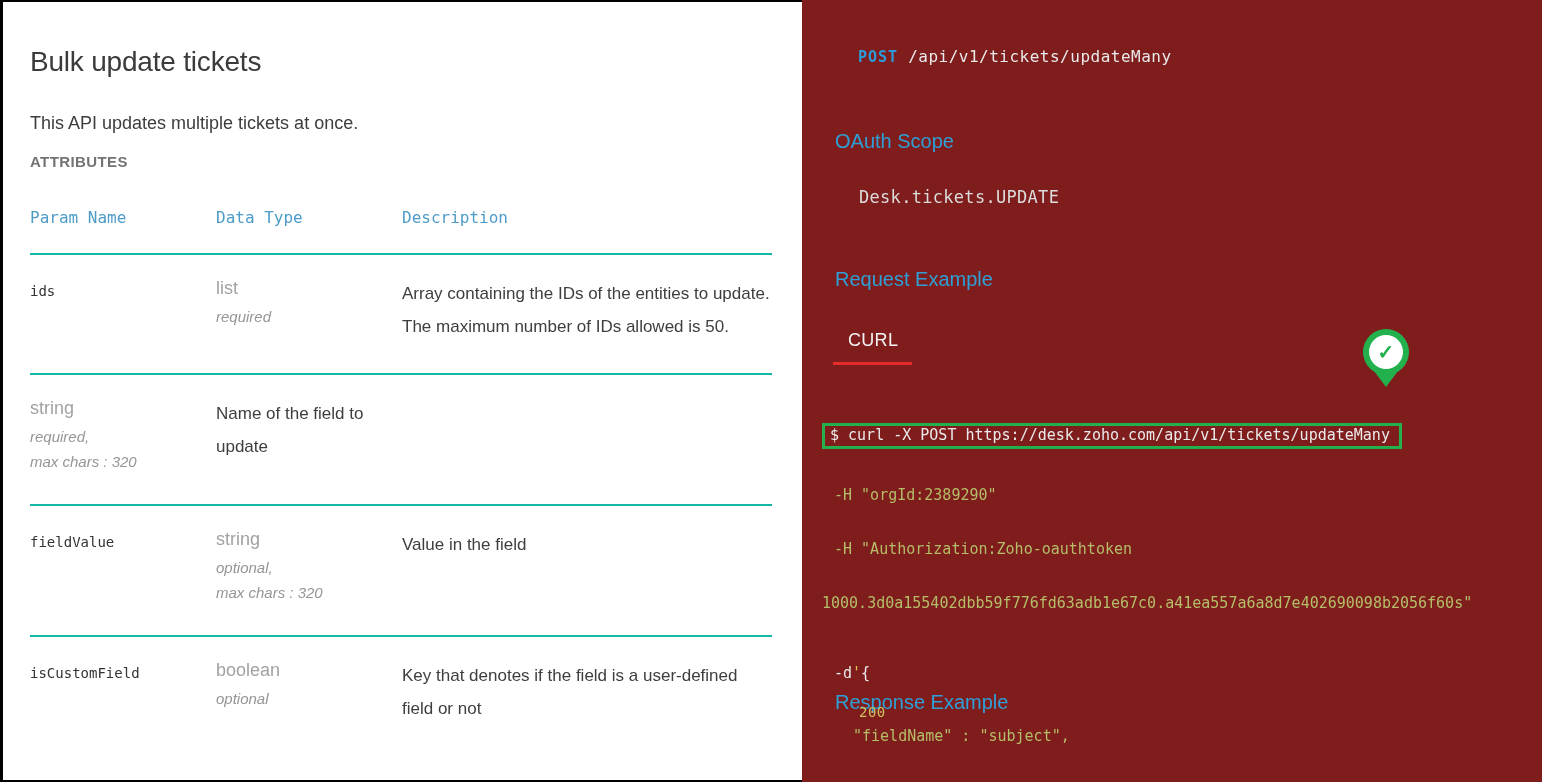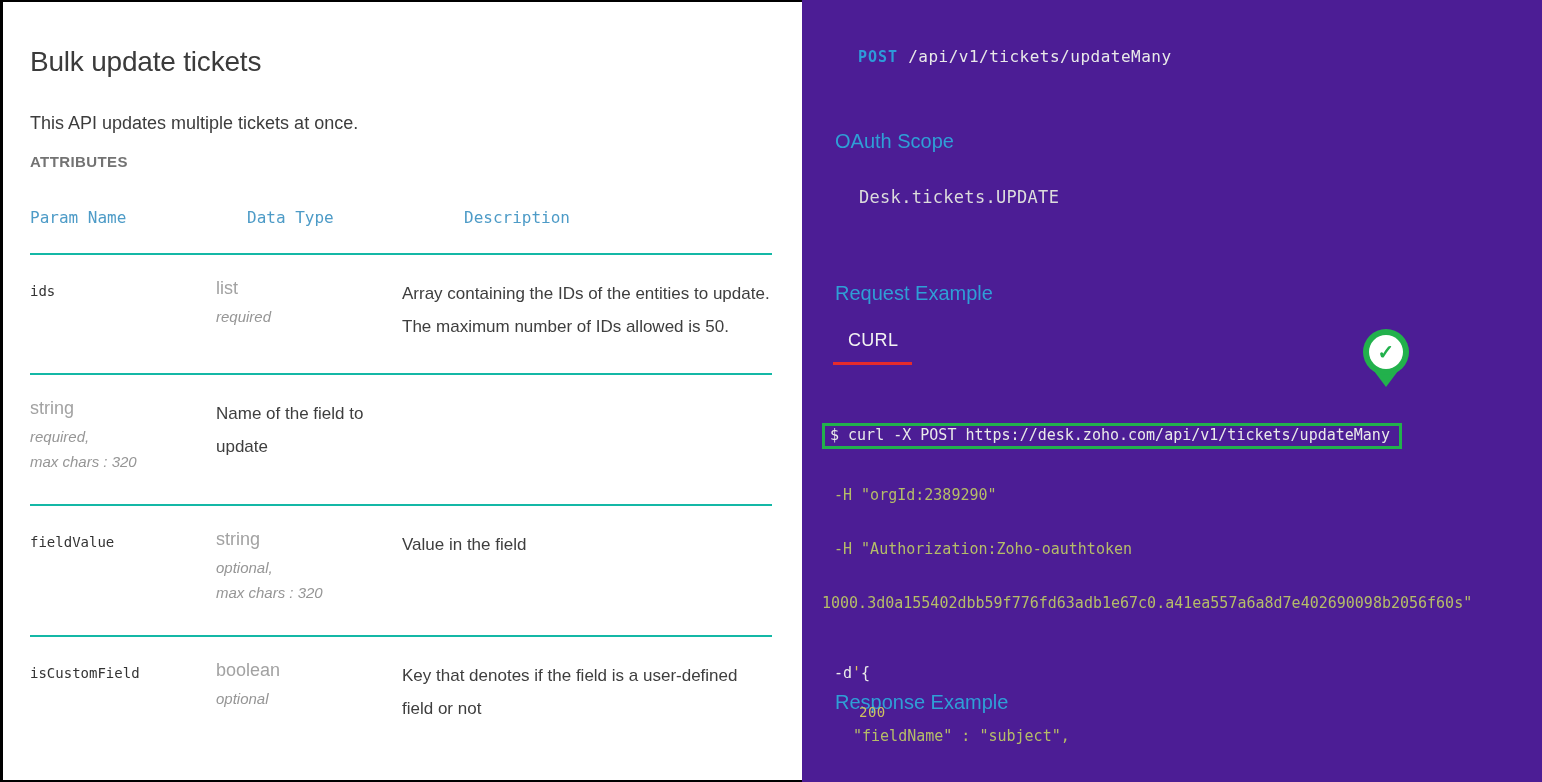--- a/index.html
+++ b/index.html
@@ -43,21 +43,20 @@
   .attr-table { margin-top: 38px; }
   .attr-head, .attr-row {
     display: grid;
     grid-template-columns: 186px 186px 1fr;
   }
   .attr-head {
     font-family: "DejaVu Sans Mono", "Liberation Mono", monospace;
     font-size: 16px;
     color: #4d9bc7;
     padding-bottom: 26px;
-    gap: 31px;
   }
   .attr-row {
     border-top: 2px solid #14b8a6;
     padding: 23px 0 30px 0;
   }
   .cell-param {
     font-family: "DejaVu Sans Mono", "Liberation Mono", monospace;
     font-size: 14px;
     color: #333;
     padding-top: 5px;
@@ -75,36 +74,36 @@
     color: #3e3e3e;
     line-height: 32.5px;
     padding-right: 2px;
   }
 
   
   .right-panel {
     position: absolute;
     left: 802px; top: 0;
     width: 740px; height: 782px;
-    background: #4c1d95;
+    background: #7f1d1d;
   }
   .mono { font-family: "DejaVu Sans Mono", "Liberation Mono", monospace; }
   .endpoint { position: absolute; left: 56px; top: 47px; font-size: 16px; }
   .http-method { color: #2d9ad9; font-weight: bold; font-size: 15px; letter-spacing: 1px; }
   .endpoint-path { color: #e9e9e9; margin-left: 10px; letter-spacing: 0.5px; }
 
   .section-heading {
     position: absolute;
     left: 33px;
     font-size: 20px;
     color: #2f9fd6;
     font-weight: 400;
   }
   .oauth-heading    { top: 130px; }
-  .request-heading  { top: 282px; }
+  .request-heading  { top: 268px; }
   .response-heading { top: 691px; }
 
   .oauth-scope { position: absolute; left: 57px; top: 187px; font-size: 17px; color: #dcdcdc; letter-spacing: 0.3px; }
 
   .curl-tab {
     position: absolute; left: 46px; top: 330px;
     font-size: 18px; color: #f2f2f2; letter-spacing: 0.3px;
     cursor: pointer;
   }
   .tab-underline {

